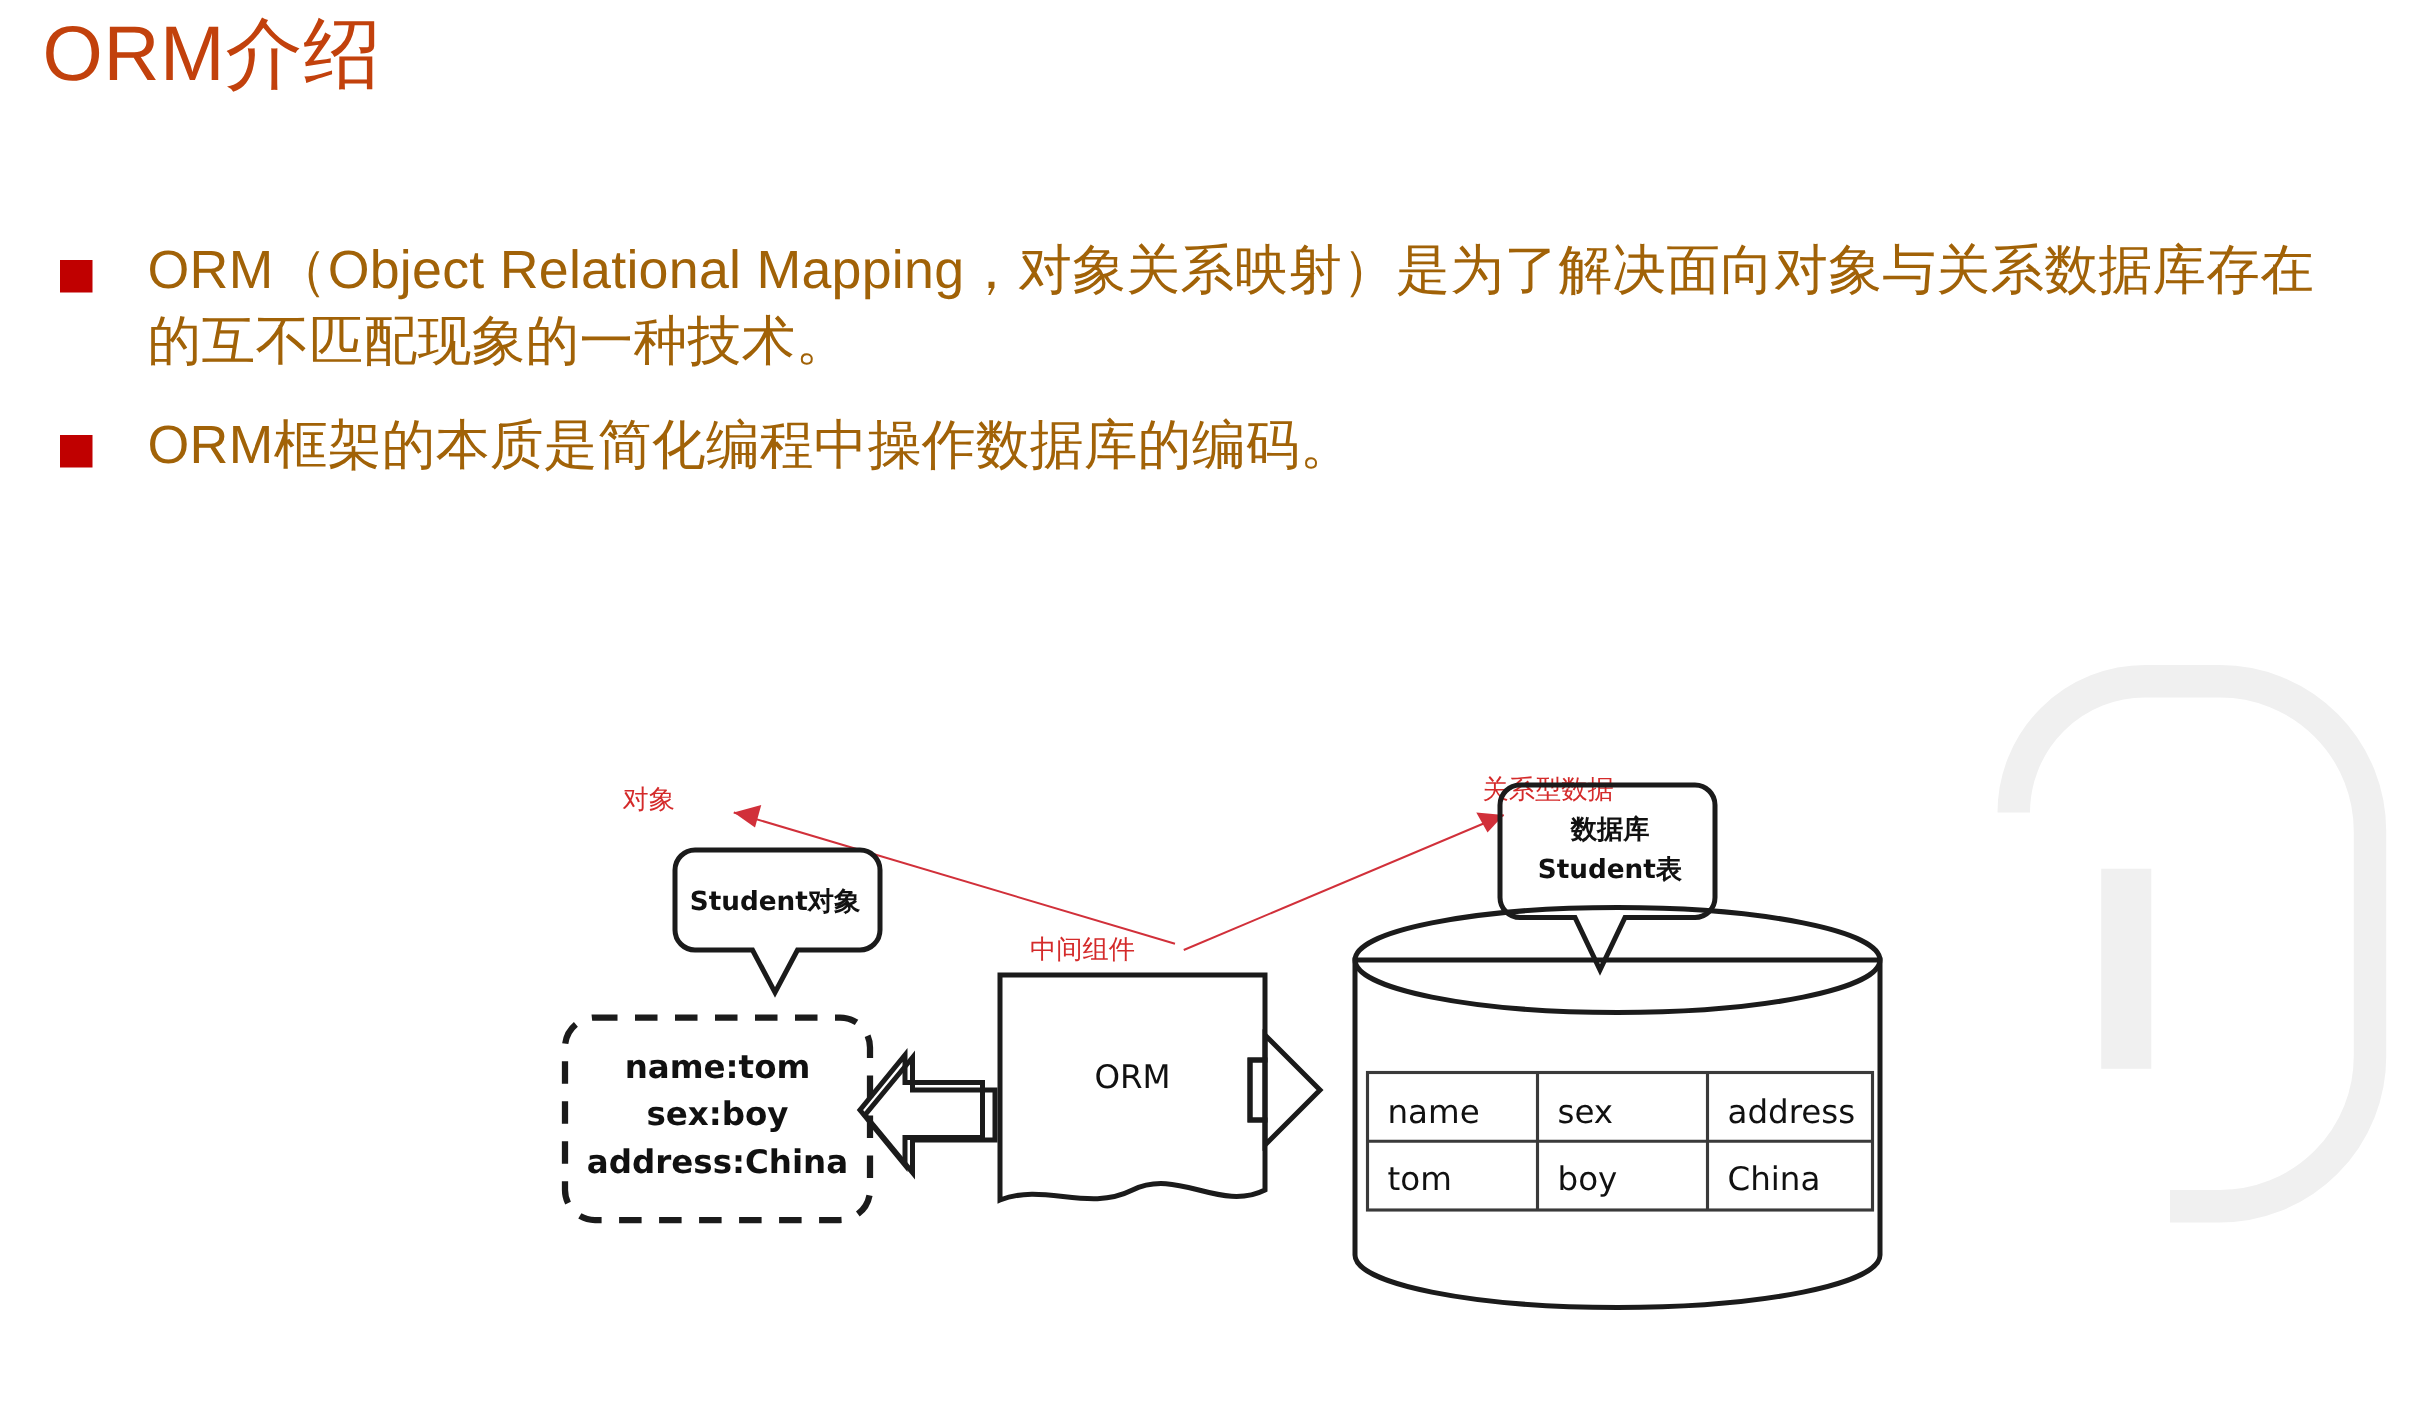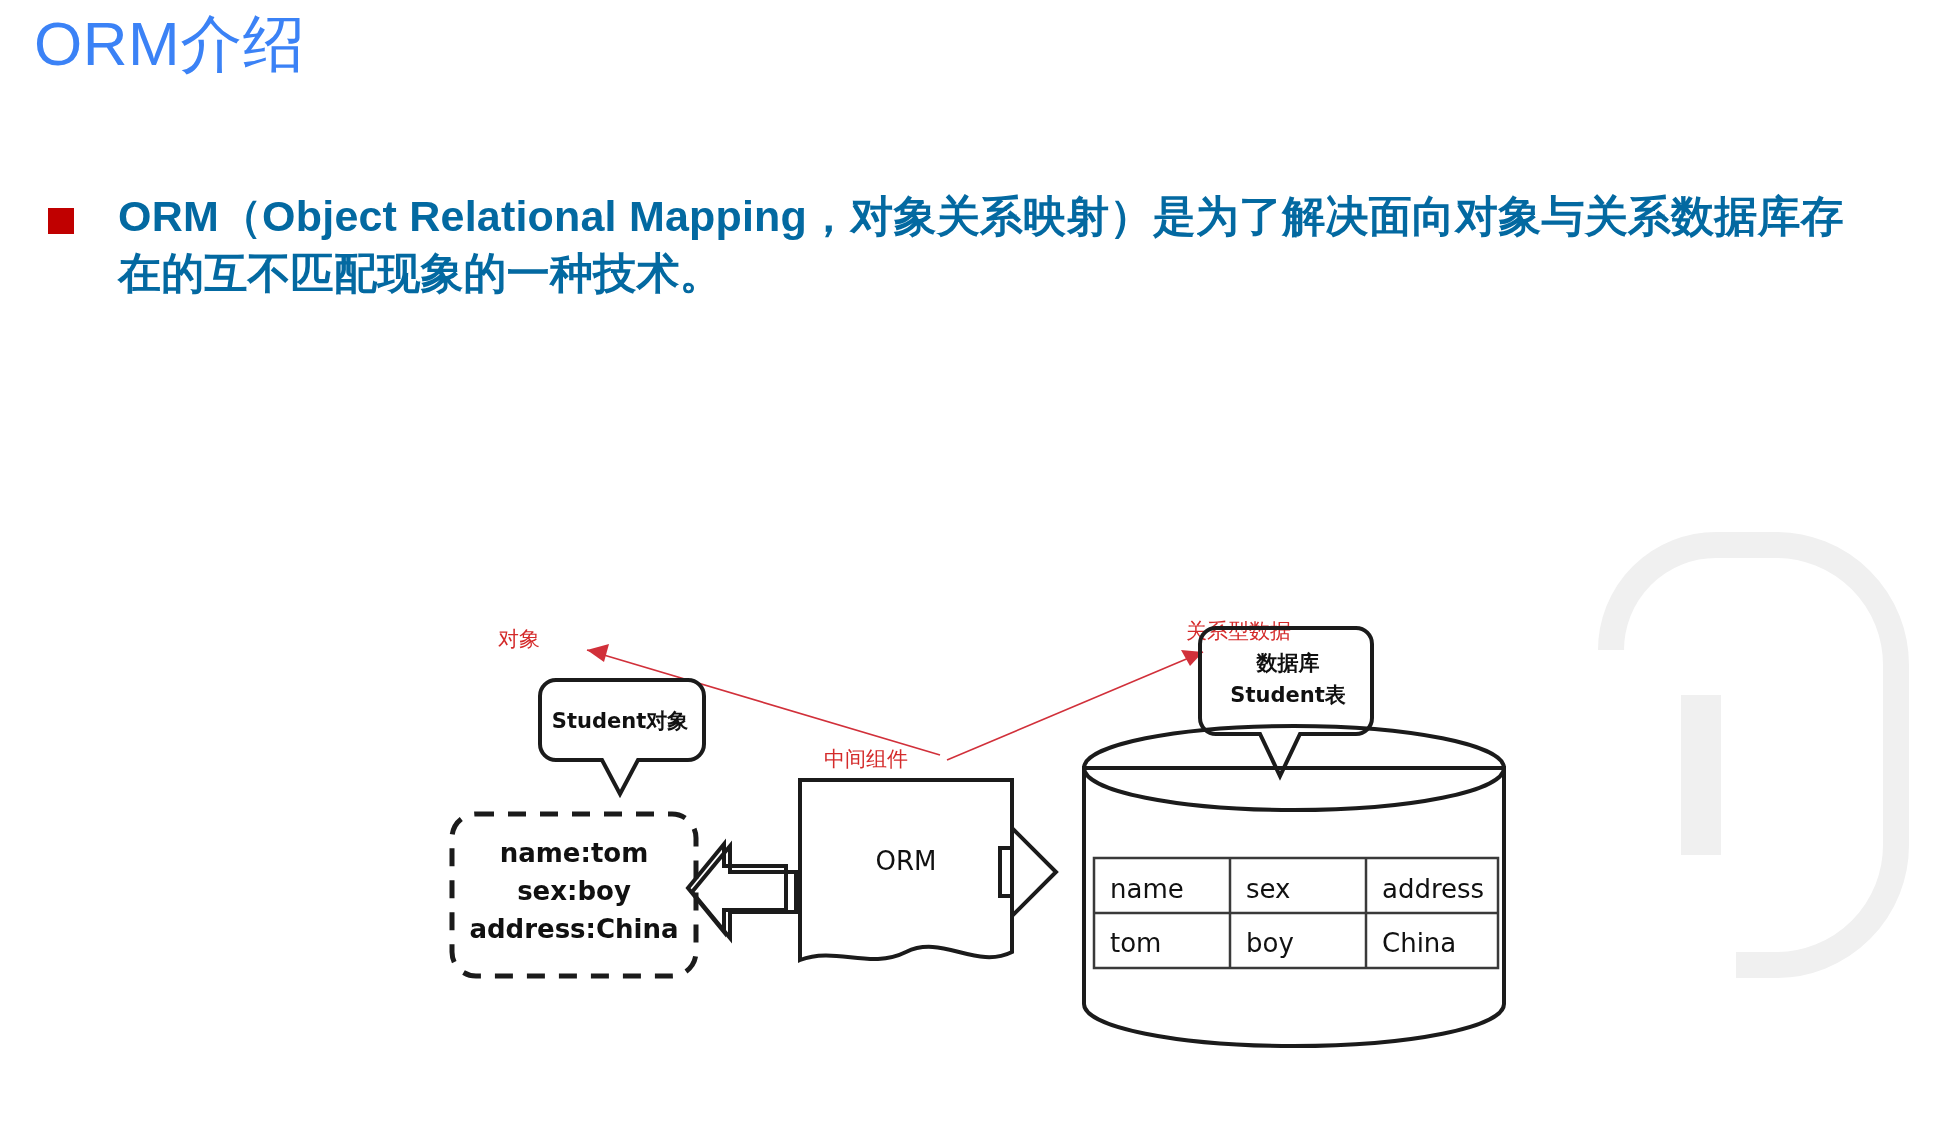--- a/index.html
+++ b/index.html
@@ -29,21 +29,21 @@
 
   
   #slide-title {
     position: absolute;
     left: 34px;
     top: 8px;
     font-size: 62px;
     line-height: 1.15;
     font-weight: 400;
     letter-spacing: 0.5px;
-    color: #3b82f6;
+    color: #c2410c;
     white-space: nowrap;
   }
 
   
   #bullet-list {
     position: absolute;
     left: 48px;
     top: 188px;
     width: 1810px;
   }
@@ -57,23 +57,22 @@
     width: 26px;
     height: 26px;
     background: #c00000;
     margin-top: 20px;
     margin-right: 44px;
   }
   .bullet-text {
     flex: 1 1 auto;
     font-size: 43px;
     line-height: 1.33;
-    color: #0369a1;
+    color: #a16207;
     letter-spacing: 0.2px;
-    font-weight: bold;
   }
 
   
   #diagram {
     position: absolute;
     left: 420;
     top: 600px;
     width: 1784px;
     height: 534px;
   }
@@ -138,20 +137,24 @@
 <div id="slide-title">ORM介绍</div>
 
 <div id="bullet-list">
 
   <div class="bullet-row">
     <div class="bullet-marker"></div>
     <div class="bullet-text">ORM（Object Relational Mapping，对象关系映射）是为了解决面向对象与关系数据库存在的互不匹配现象的一种技术。</div>
   </div>
 
 
+  <div class="bullet-row">
+    <div class="bullet-marker"></div>
+    <div class="bullet-text">ORM框架的本质是简化编程中操作数据库的编码。</div>
+  </div>
 
 </div>
 
 <div id="diagram" style="left:0px;">
 <svg width="1936" height="534" viewBox="0 0 1936 534" xmlns="http://www.w3.org/2000/svg">
 
   <g>
     <line class="d-arrow-red" x1="940" y1="155" x2="587" y2="50"></line>
     <polygon points="587,50 609,44 604,62" fill="#d1303a"></polygon>
   </g>

